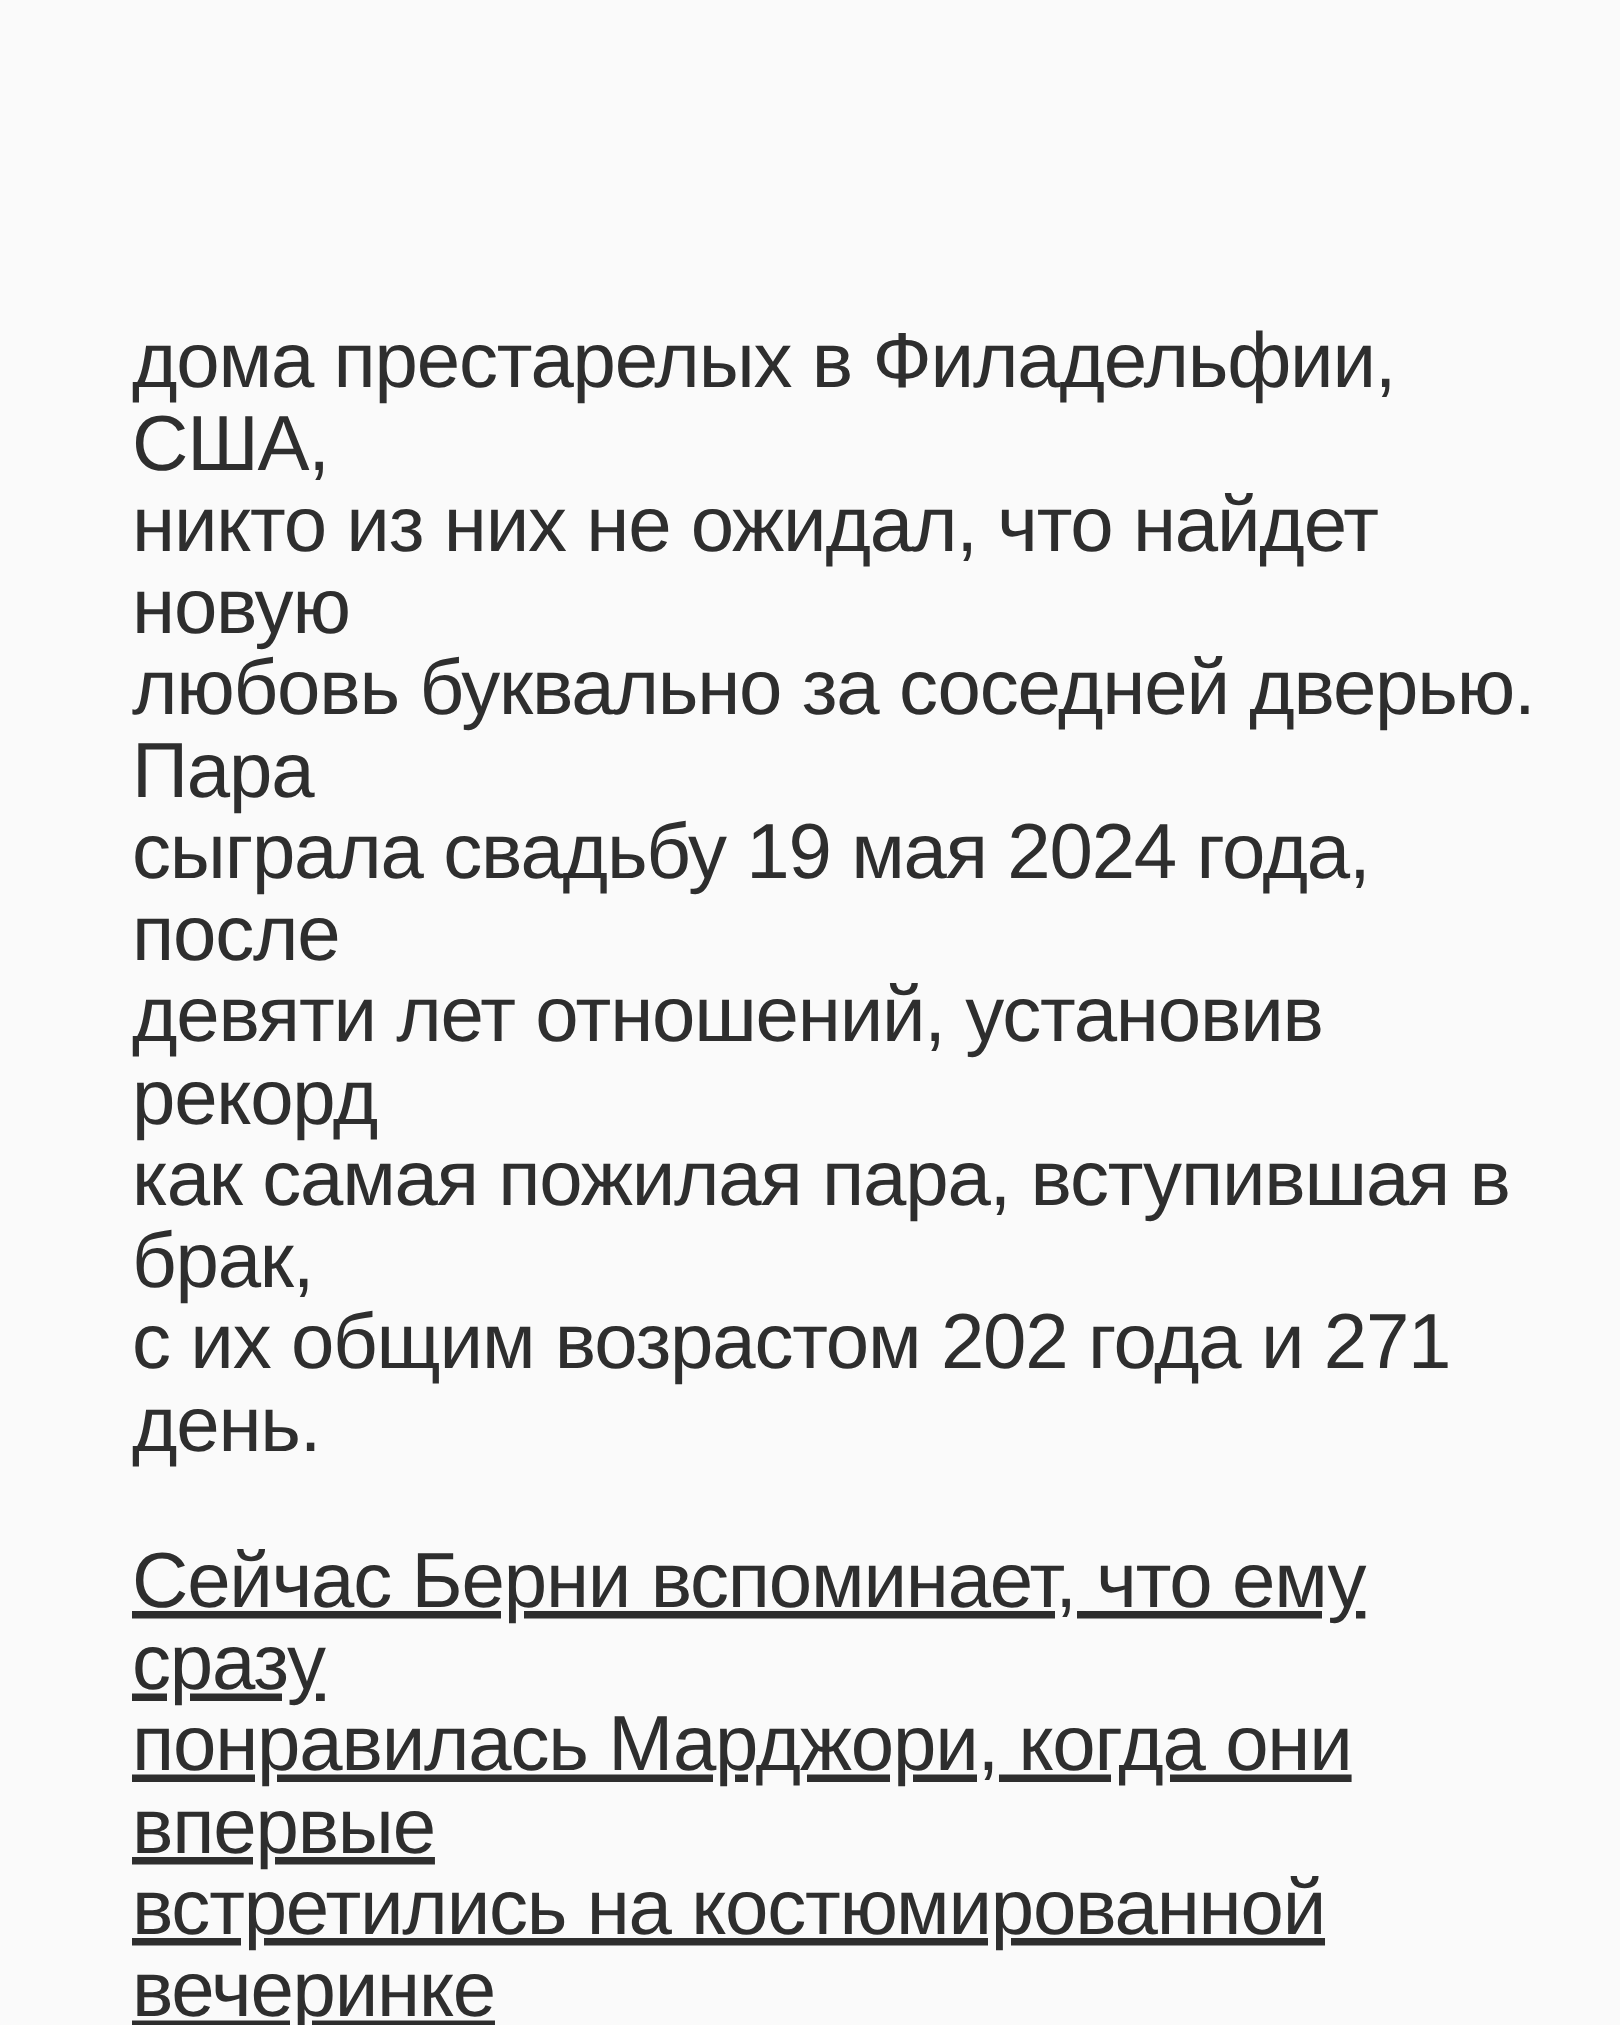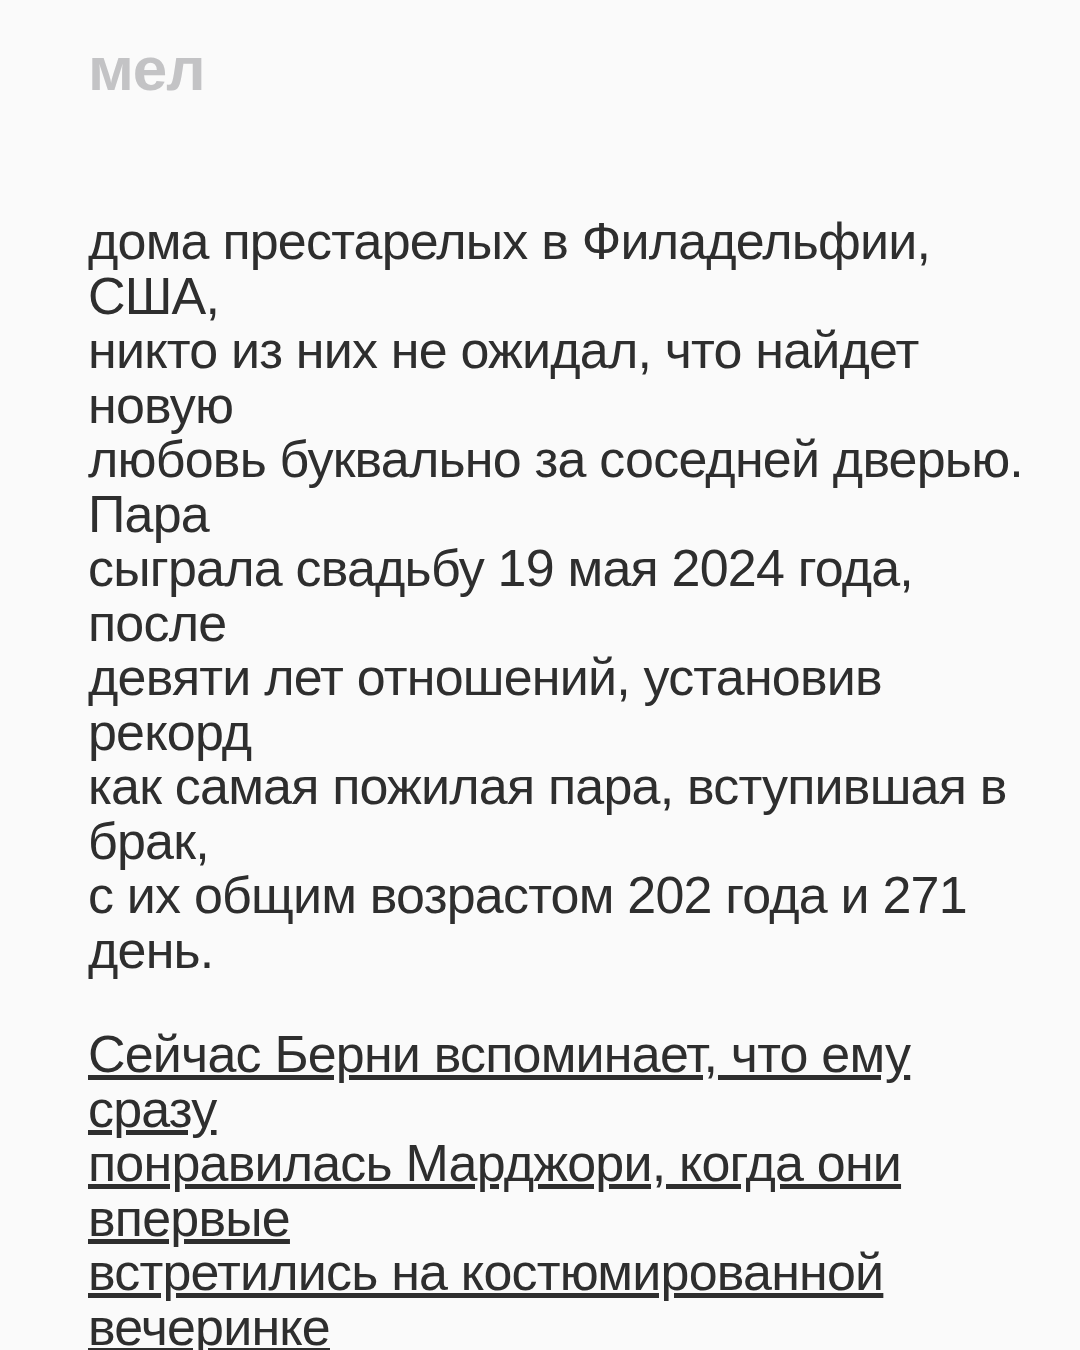--- a/index.html
+++ b/index.html
@@ -40,21 +40,20 @@
   }
   .article p:last-child {
     margin-bottom: 16px;
     text-decoration: underline;
   }
 </style>
 </head>
 <body>
 
 <div class="canvas">
-  <div class="logo">мел</div>
 
   <div class="article">
     <p>дома престарелых в Филадельфии, США,
 никто из них не ожидал, что найдет новую
 любовь буквально за соседней дверью. Пара
 сыграла свадьбу 19 мая 2024 года, после
 девяти лет отношений, установив рекорд
 как самая пожилая пара, вступившая в брак,
 с их общим возрастом 202 года и 271 день.</p>
     <p>Сейчас Берни вспоминает, что ему сразу

